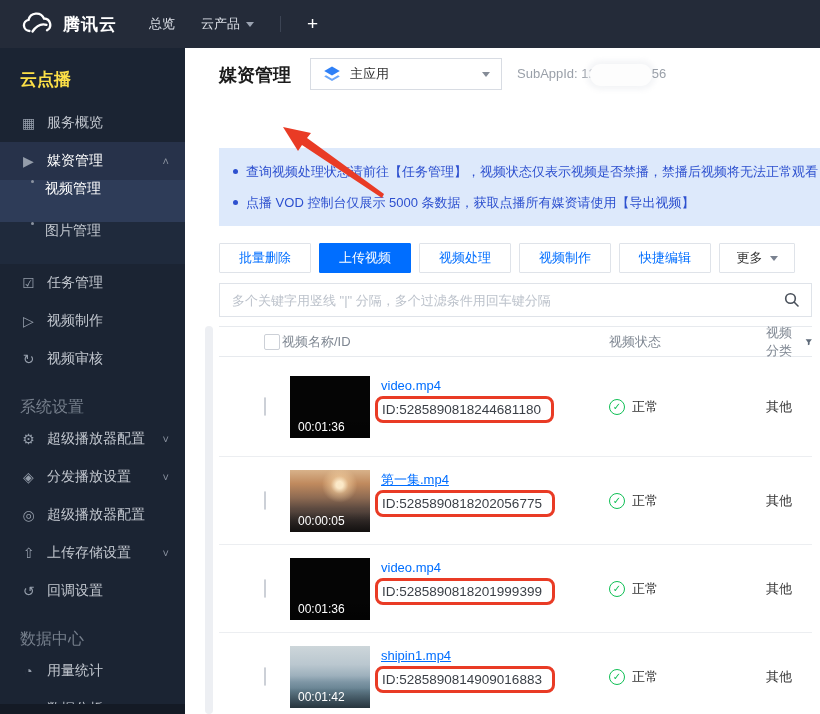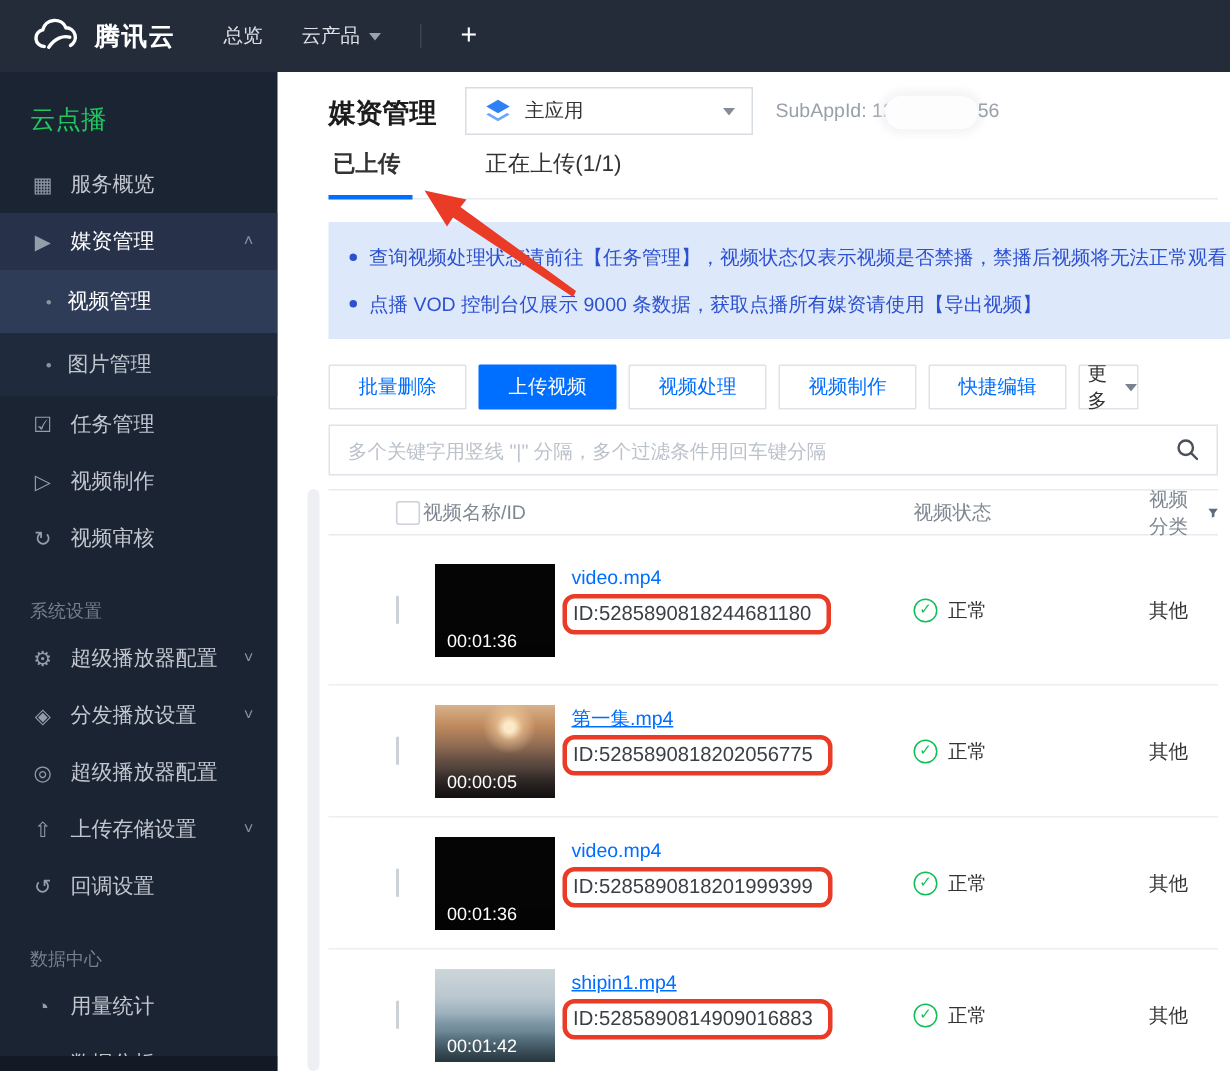--- a/index.html
+++ b/index.html
@@ -11,28 +11,28 @@
   .brand { display:flex; align-items:center; gap:9px; margin-left:20px; cursor:pointer; }
   .brand-text { color:#fff; font-size:17px; font-weight:bold; letter-spacing:1px; }
   .topnav { display:flex; align-items:center; margin-left:32px; gap:26px; }
   .topnav-item { color:#dde1e8; font-size:13px; cursor:pointer; display:flex; align-items:center; gap:6px; }
   .tri-down { width:0; height:0; border-left:4px solid transparent; border-right:4px solid transparent; border-top:5px solid #9aa2b0; }
   .vdiv { width:1px; height:16px; background:#3c4454; }
   .plus { color:#fff; font-size:19px; font-weight:400; cursor:pointer; }
 
   
   .sidebar { position:absolute; left:0; top:48px; width:185px; height:666px; background:#1b2433; overflow:hidden; z-index:5; }
-  .side-title { height:56px; padding:20px 0 0 20px; color:#22c55e; font-size:17px; font-weight:normal; }
+  .side-title { height:56px; padding:20px 0 0 20px; color:#fde047; font-size:17px; font-weight:bold; }
   .side-item { display:flex; align-items:center; height:38px; padding-left:20px; color:#c2c7cf; font-size:14px; position:relative; cursor:pointer; }
   .side-item .s-icon { width:17px; margin-right:10px; color:#949daa; font-size:14px; text-align:center; }
   .side-item.parent-active { background:#27324a; color:#fff; }
-  .side-sub { display:flex; align-items:center; height:42px; padding-left:31px; background:#1f2a3c; color:#c2c7cf; font-size:14px; cursor:pointer; }
+  .side-sub { display:flex; align-items:flex-start; height:42px; padding-left:31px; background:#1f2a3c; color:#c2c7cf; font-size:14px; cursor:pointer; }
   .side-sub .dot { width:3px; height:3px; border-radius:50%; background:#8b93a0; margin-right:11px; }
   .side-sub.selected { background:#2e3c58; color:#fff; }
-  .side-section { margin-top:16px; height:26px; line-height:26px; padding-left:20px; font-size:12px; color:#767f8c; }
+  .side-section { margin-top:16px; height:26px; line-height:26px; padding-left:20px; font-size:16px; color:#767f8c; }
   .chev { position:absolute; right:16px; font-size:11px; color:#8b93a0; }
   .side-shade { position:absolute; left:0; bottom:0; width:100%; height:10px; background:#141a25; }
 
   
   .main { position:absolute; left:185px; top:48px; width:635px; height:666px; background:#fff; }
 
   .page-title { position:absolute; left:34px; top:15px; font-size:18px; font-weight:bold; color:#1c1c1c; }
   .app-select { position:absolute; left:125px; top:10px; width:192px; height:32px; border:1px solid #d8dce3; background:#fff; display:flex; align-items:center; padding:0 12px; cursor:pointer; }
   .app-select .label { font-size:13px; color:#333; margin-left:9px; }
   .app-select .tri-down { position:absolute; right:11px; border-top-color:#858c97; }
@@ -47,21 +47,21 @@
 
   .notice { position:absolute; left:34px; top:100px; width:662px; height:78px; background:#dde9fb; padding:15px 0 0 14px; }
   .notice-li { display:flex; align-items:flex-start; margin-bottom:13px; font-size:13px; color:#2d50cf; white-space:nowrap; }
   .notice-li .b-dot { flex:0 0 5px; width:5px; height:5px; border-radius:50%; background:#2d50cf; margin:6px 8px 0 0; }
   .notice-li a { color:#2d50cf; cursor:pointer; }
 
   .toolbar { position:absolute; left:34px; top:195px; display:flex; gap:8px; }
   .btn { height:30px; width:92px; font-size:13px; display:flex; align-items:center; justify-content:center; border-radius:1px; cursor:pointer; }
   .btn-primary { background:#006eff; color:#fff; border:1px solid #006eff; }
   .btn-weak { background:#fff; color:#006eff; border:1px solid #dfe3e9; }
-  .btn-more { background:#fff; color:#333; border:1px solid #dfe3e9; width:40px; gap:7px; }
+  .btn-more { background:#fff; color:#333; border:1px solid #dfe3e9; width:76px; gap:7px; }
   .btn-more .tri-down { border-top-color:#7a8290; }
 
   .searchbox { position:absolute; left:34px; top:235px; width:593px; height:34px; }
   .searchbox input { width:100%; height:100%; border:1px solid #dfe3e9; padding:0 36px 0 12px; font-size:13px; color:#333; outline:none; font-family:inherit; }
   .searchbox input::placeholder { color:#bcc2cb; }
   .search-ic { position:absolute; right:12px; top:9px; cursor:pointer; }
 
   .scroll-strip { position:absolute; left:20px; top:278px; bottom:0; width:8px; background:#edeff3; border-radius:4px; }
 
   .table { position:absolute; left:34px; top:278px; width:593px; }
@@ -189,34 +189,29 @@
     <svg width="18" height="16" viewBox="0 0 18 16">
       <path d="M9 .5 L16.8 5 9 9.5 1.2 5Z" fill="#2f80f7"></path>
       <path d="M3 9.3 L1.2 10.4 9 14.9 16.8 10.4 15 9.3 9 12.8Z" fill="#6aa6fa"></path>
     </svg>
     <span class="label">主应用</span>
     <span class="tri-down"></span>
   </div>
 
   <div class="subapp"><span>SubAppId: 12</span><span class="blur-blob"></span><span>56</span></div>
 
-  <div class="tabs">
-    <span class="tab t1">已上传</span>
-    <span class="tab t2">正在上传(1/1)</span>
-    <div class="tab-underline"></div>
-  </div>
 
   <div class="notice" id="notice-box">
       <div class="notice-li">
         <span class="b-dot"></span>
         <span><span>查询视频处理状态请前往</span><a>【任务管理】</a><span>，视频状态仅表示视频是否禁播，禁播后视频将无法正常观看，生效时</span></span>
       </div>
       <div class="notice-li">
         <span class="b-dot"></span>
-        <span><span>点播 VOD 控制台仅展示 9000 条数据，获取点播所有媒资请使用</span><a>【导出视频】</a></span>
+        <span><span>点播 VOD 控制台仅展示 5000 条数据，获取点播所有媒资请使用</span><a>【导出视频】</a></span>
       </div>
     </div>
 
   <div class="toolbar" id="toolbar">
     <button class="btn btn-weak">批量删除</button>
   <button class="btn btn-primary">上传视频</button>
       <button class="btn btn-weak">视频处理</button>
       <button class="btn btn-weak">视频制作</button>
       <button class="btn btn-weak">快捷编辑</button>
       <button class="btn btn-more">

